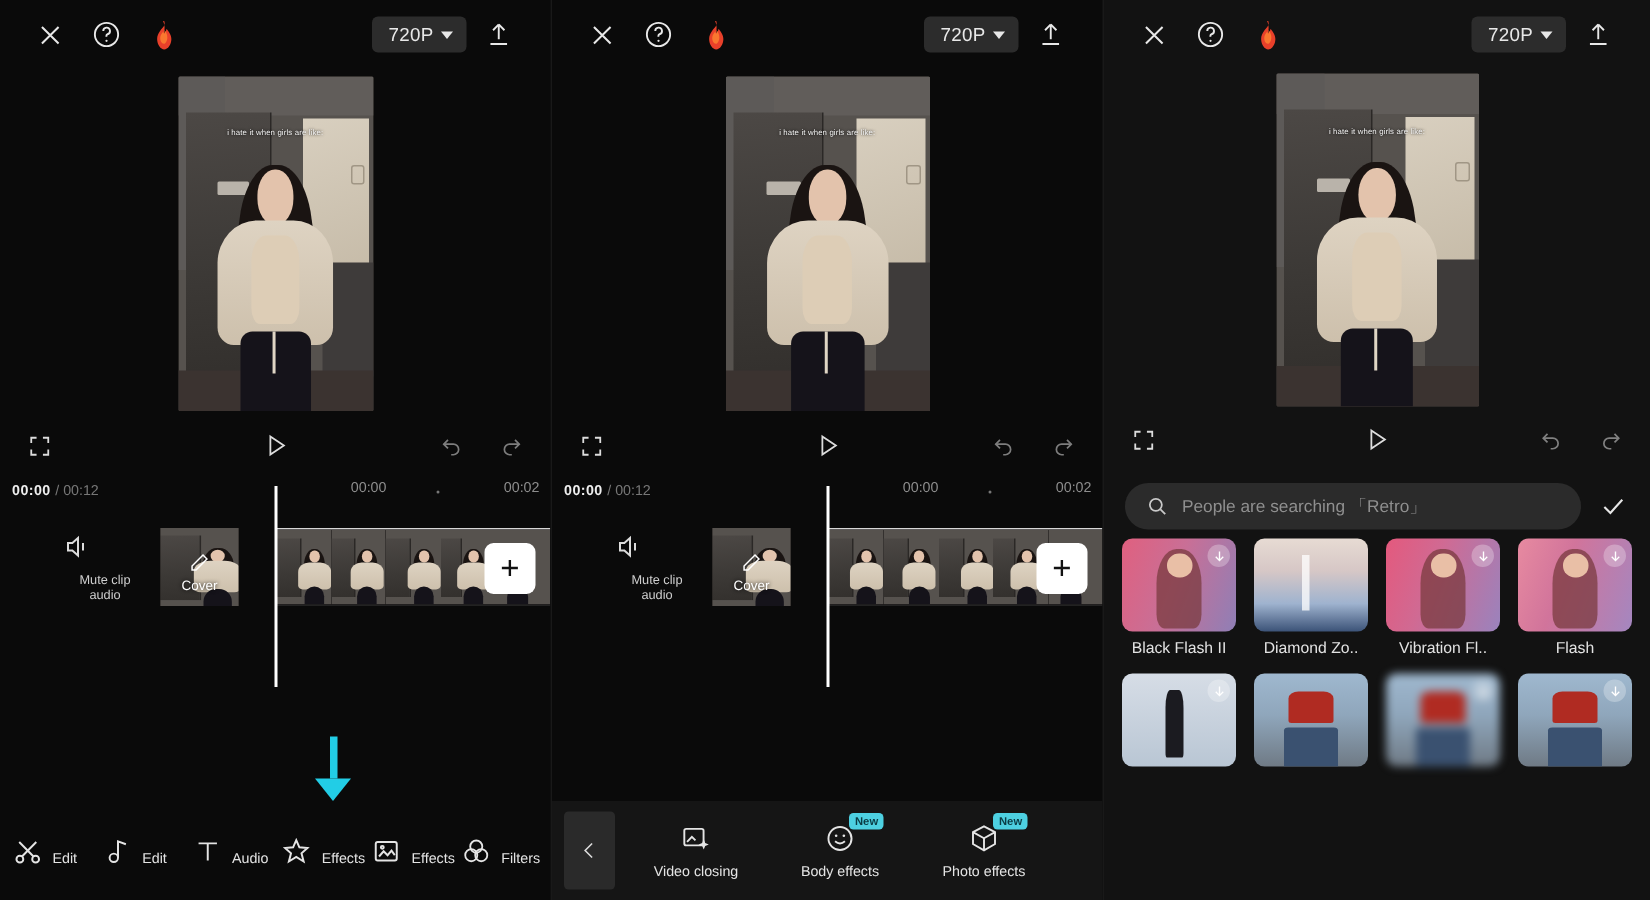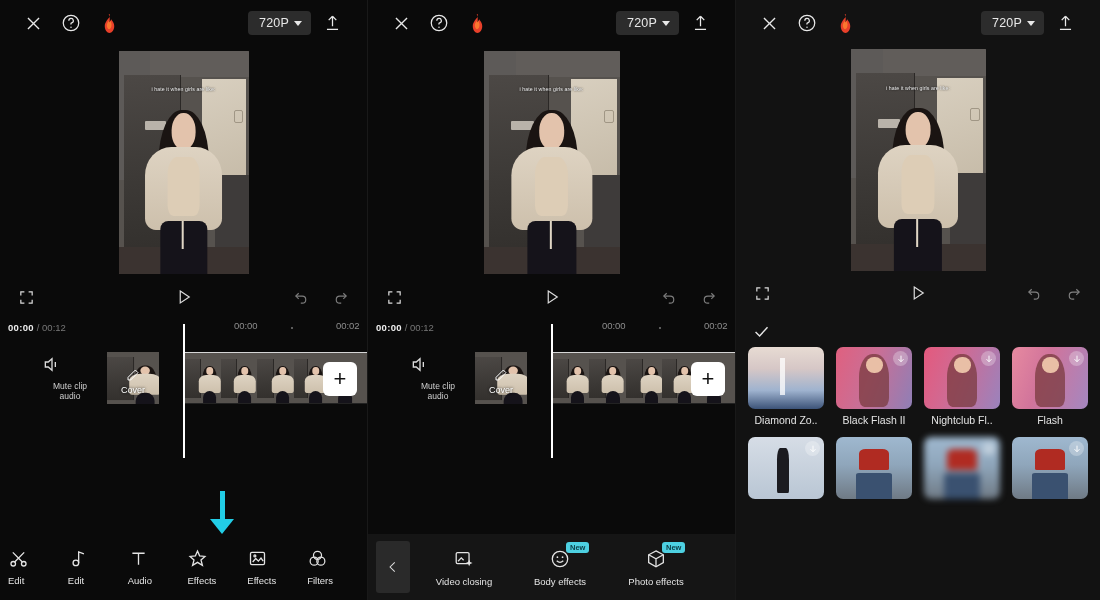--- a/index.html
+++ b/index.html
@@ -188,21 +188,21 @@
     display: flex; align-items: center; gap: 7px;
     padding-left: 12px; color: #d2d2d2; font-size: 11px;
   }
 
   
   .toolbar {
     position: absolute; left: 0; bottom: 0; height: 66px;
     display: flex; align-items: center; background: #0a0a0a;
   }
   .tool {
-    width: 61px; display: flex; flex-direction: column; align-items: flex-start;
+    width: 61px; display: flex; flex-direction: row; align-items: flex-end;
     gap: 6px; color: #e4e4e4; position: relative;
   }
   .tool-label { font-size: 9.5px; color: #e4e4e4; }
 
   .toolbar-2 {
     position: absolute; left: 0; bottom: 0; height: 66px; width: 100%;
     display: flex; align-items: center; background: #151515;
   }
   .back-chip {
     width: 34px; height: 52px; background: #2a2a2a;
@@ -854,52 +854,61 @@
         <span class="dim">
           <svg width="17" height="17" viewBox="0 0 24 24" fill="none" stroke="currentColor" stroke-width="1.6">
               <path d="M16 6 L20 10 L16 14"></path>
               <path d="M20 10h-9a5 5 0 0 0 0 10h2"></path>
             </svg>
         </span>
       </div>
     </div>
 
     <div class="search-row">
+      <div class="search-box">
+        <span>
+          <svg width="15" height="15" viewBox="0 0 24 24" fill="none" stroke="#c9c9c9" stroke-width="1.9">
+              <circle cx="10.5" cy="10.5" r="6.4"></circle>
+              <path d="M15.4 15.4 L20.5 20.5"></path>
+            </svg>
+        </span>
+        <span class="search-ph">People are searching 「Retro」</span>
+      </div>
       <div class="check-btn">
         <svg width="19" height="19" viewBox="0 0 24 24" fill="none" stroke="currentColor" stroke-width="1.8">
             <path d="M4.5 12.6 L9.6 17.6 L19.6 6.6"></path>
           </svg>
       </div>
     </div>
 
 
     <div class="grid">
-      <div class="cell">
-        <div class="thumb t-city"></div>
-        <div class="cell-label">Diamond Zo..</div>
-      </div>
       <div class="cell">
         <div class="thumb t-pink1 t-girl">
           <span class="dl-badge">
             <svg width="10" height="10" viewBox="0 0 24 24" fill="none" stroke="#fff" stroke-width="2.2">
                 <path d="M12 4 V18 M6 12.4 L12 18.6 L18 12.4"></path>
               </svg>
           </span>
         </div>
         <div class="cell-label">Black Flash II</div>
       </div>
       <div class="cell">
+        <div class="thumb t-city"></div>
+        <div class="cell-label">Diamond Zo..</div>
+      </div>
+      <div class="cell">
         <div class="thumb t-pink2 t-girl">
           <span class="dl-badge">
             <svg width="10" height="10" viewBox="0 0 24 24" fill="none" stroke="#fff" stroke-width="2.2">
                 <path d="M12 4 V18 M6 12.4 L12 18.6 L18 12.4"></path>
               </svg>
           </span>
         </div>
-        <div class="cell-label">Nightclub Fl..</div>
+        <div class="cell-label">Vibration Fl..</div>
       </div>
       <div class="cell">
         <div class="thumb t-pink3 t-girl">
           <span class="dl-badge">
             <svg width="10" height="10" viewBox="0 0 24 24" fill="none" stroke="#fff" stroke-width="2.2">
                 <path d="M12 4 V18 M6 12.4 L12 18.6 L18 12.4"></path>
               </svg>
           </span>
         </div>
         <div class="cell-label">Flash</div>

